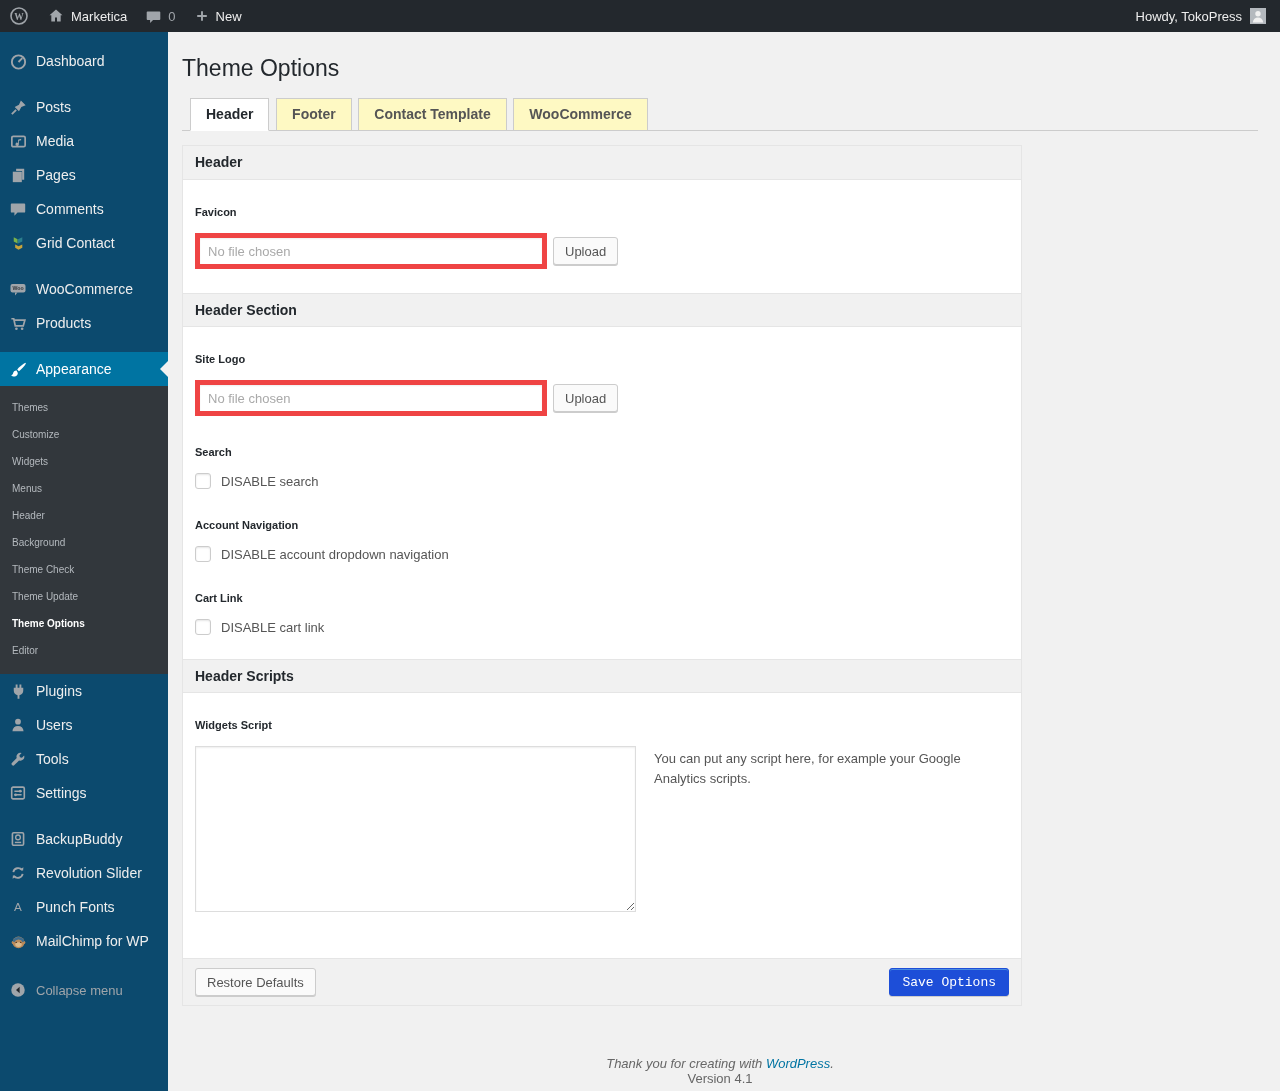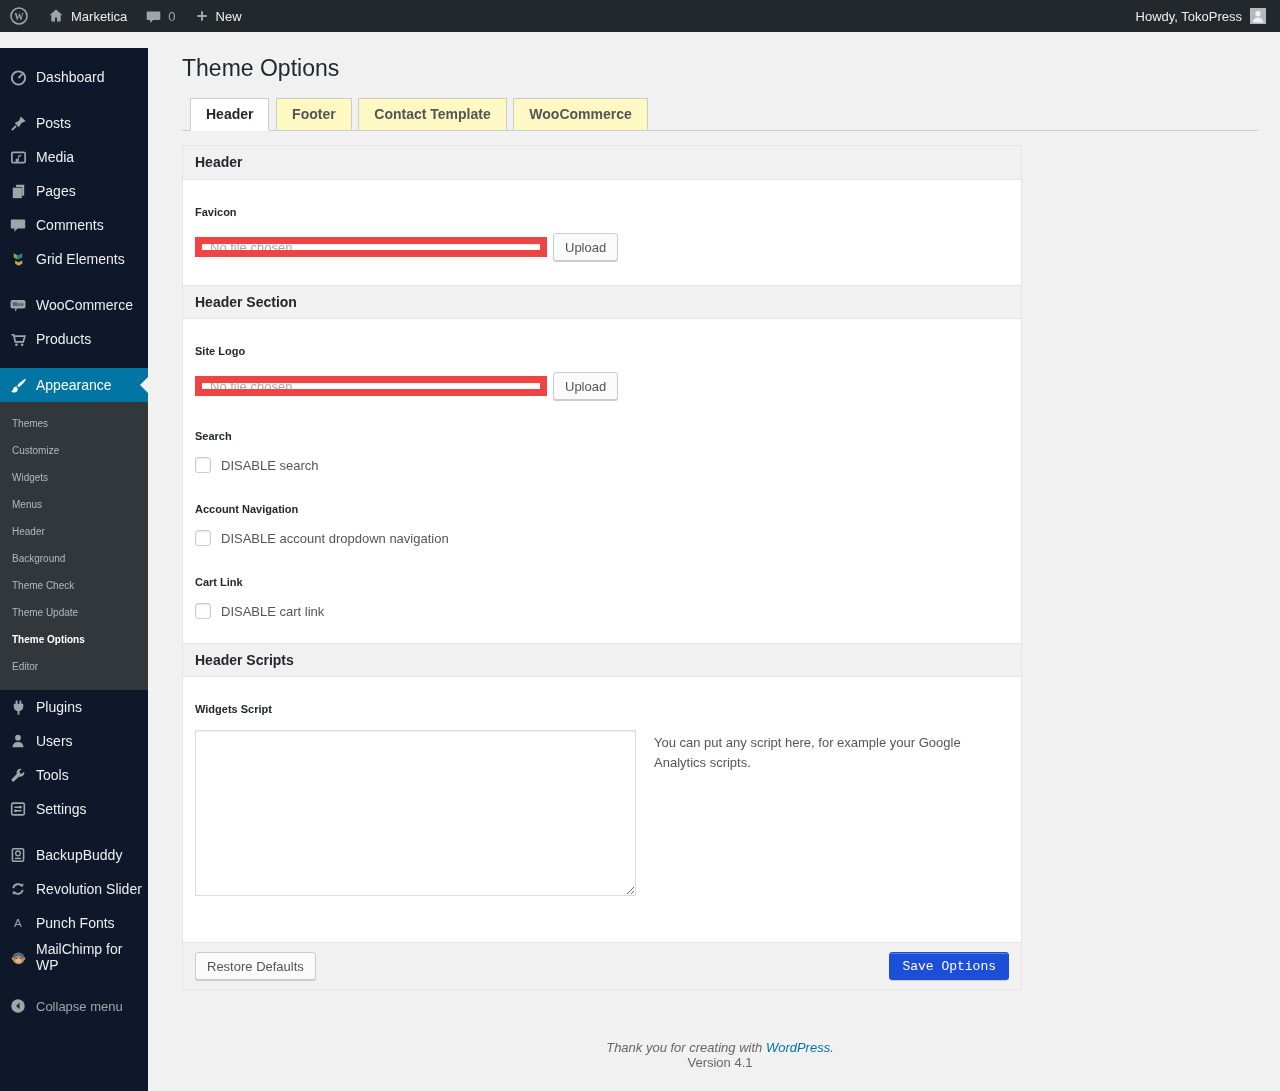--- a/index.html
+++ b/index.html
@@ -19,22 +19,22 @@
     display: flex; align-items: center; font-size: 13px;
   }
   .ab-item { display: flex; align-items: center; height: 32px; padding: 0 9px; cursor: pointer; }
   .ab-item .ab-txt { margin-left: 6px; }
   .ab-count { margin-left: 6px; color: #a0a5aa; }
   .ab-right { margin-left: auto; display: flex; align-items: center; padding-right: 14px; }
   .ab-avatar { margin-left: 8px; }
 
   
   #sidebar {
-    position: absolute; top: 48px; left: 0; bottom: 0; width: 148px;
-    background: #0f172a; padding-top: 12px;
+    position: absolute; top: 32px; left: 0; bottom: 0; width: 168px;
+    background: #0c4a6e; padding-top: 12px;
   }
   .menu-item {
     display: flex; align-items: center; height: 34px;
     color: #eee; font-size: 14px; cursor: pointer; position: relative;
   }
   .mi-icon { width: 36px; display: flex; justify-content: center; flex: none; }
   .menu-item.active { background: #0074a2; color: #fff; font-weight: 400; }
   .menu-item.active::after {
     content: ""; position: absolute; right: 0; top: 50%; margin-top: -8px;
     border: 8px solid transparent; border-right-color: #f1f1f1;
@@ -72,21 +72,21 @@
     border-bottom: 1px solid #e5e5e5;
   }
   .section-head + .fields { border-top: none; }
   .fields { padding: 4px 12px 24px; }
   .fields.tall { padding-bottom: 46px; }
   .field-label { margin-top: 30px; font-size: 11px; font-weight: bold; color: #23282d; }
   .field-label.first { margin-top: 22px; }
   .sep-top { border-top: 1px solid #e5e5e5; }
   .file-row { margin-top: 15px; display: flex; align-items: center; }
   .file-input {
-    width: 352px; height: 20px; border: 7px solid #ef4444; background: #fff;
+    width: 352px; height: 36px; border: 5px solid #ef4444; background: #fff;
     padding: 0 8px; font-size: 13px; color: #333;
     font-family: "Liberation Sans", "DejaVu Sans", sans-serif;
     box-shadow: inset 0 1px 2px rgba(0,0,0,.07); outline: none;
   }
   .file-input::placeholder { color: #a9a9a9; opacity: 1; }
   .btn {
     height: 28px; padding: 0 11px; background: #fafafa; border: 1px solid #ccc;
     border-radius: 3px; color: #555; font-size: 13px; cursor: pointer;
     font-family: "Liberation Sans", "DejaVu Sans", sans-serif;
     box-shadow: 0 1px 0 #ccc; white-space: nowrap;
@@ -227,21 +227,21 @@
   </div>
 
   <div class="menu-item">
     <span class="mi-icon">
       <svg width="19" height="19" viewBox="0 0 20 20">
           <path d="M5 3.5 l4 2 v4.5 l-4 -2 Z" fill="#7bb24a"></path>
           <path d="M9.5 5.5 l4.5 -2 v4.5 l-4.5 2 Z" fill="#2b7f8e"></path>
           <path d="M6.5 11 l3.5 2 4 -2 v3.5 l-4 2 -3.5 -2 Z" fill="#c9a43a"></path>
         </svg>
     </span>
-    <span>Grid Elements</span>
+    <span>Grid Contact</span>
   </div>
 
   <div class="menu-gap"></div>
 
   <div class="menu-item">
     <span class="mi-icon">
       <svg width="20" height="20" viewBox="0 0 20 20">
           <rect x="2.5" y="5" width="15" height="8.5" rx="2" fill="#a0a5aa"></rect>
           <path d="M7 13.5 v3 l2.5 -3 Z" fill="#a0a5aa"></path>
           <text x="10" y="11.3" text-anchor="middle" font-size="5.2" font-weight="bold" fill="#32373c" font-family="sans-serif">Woo</text>

